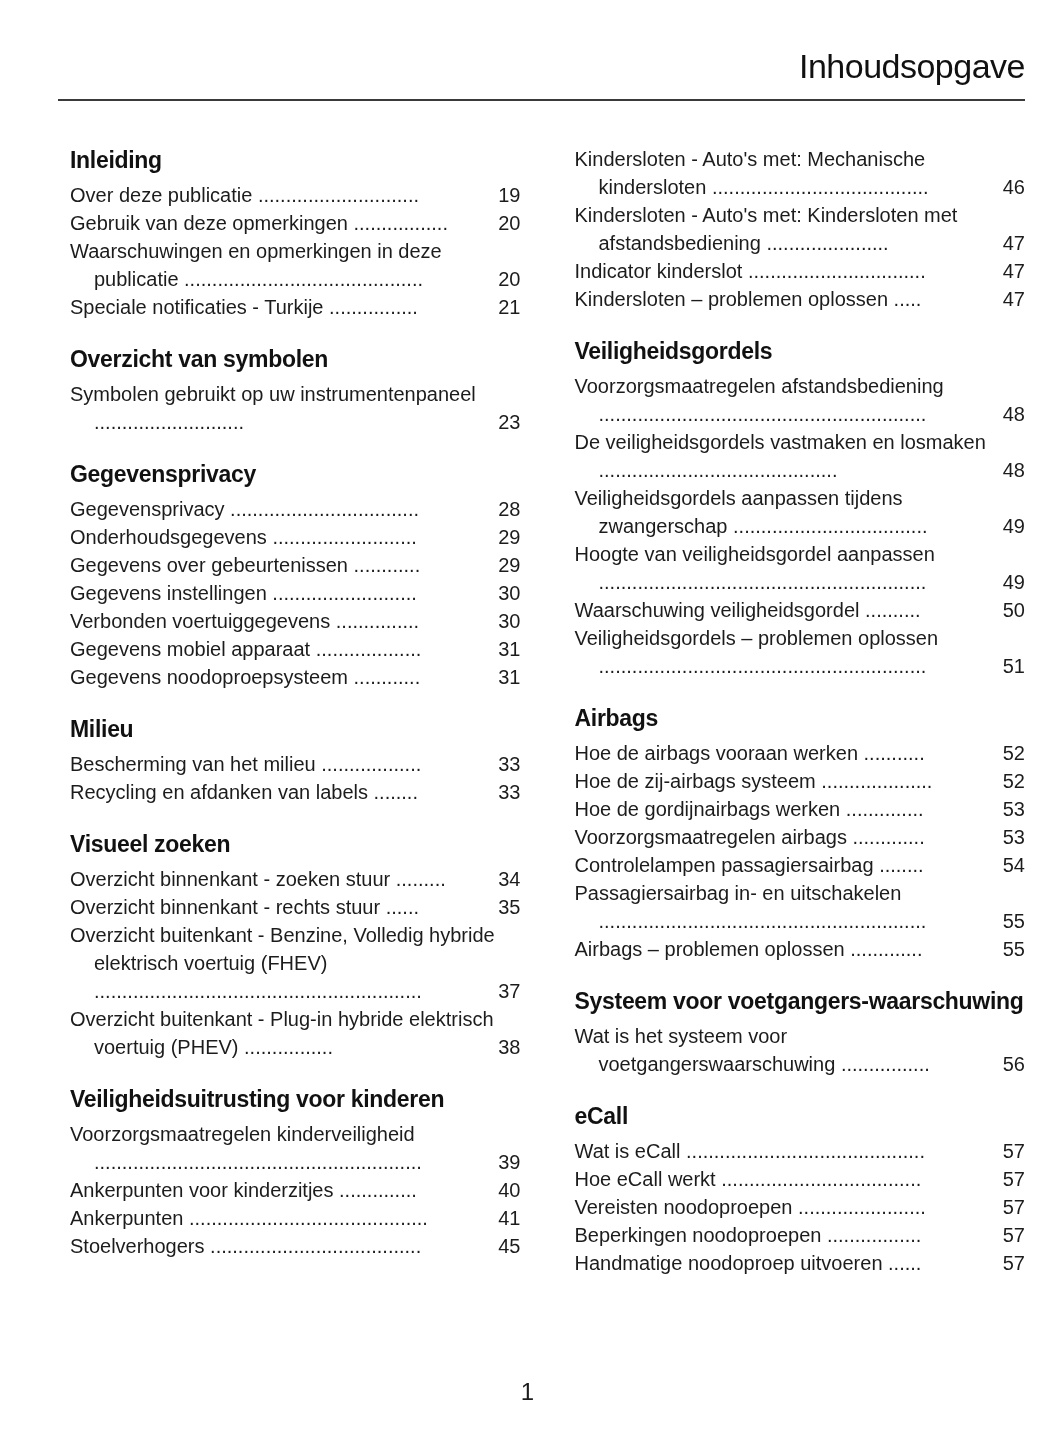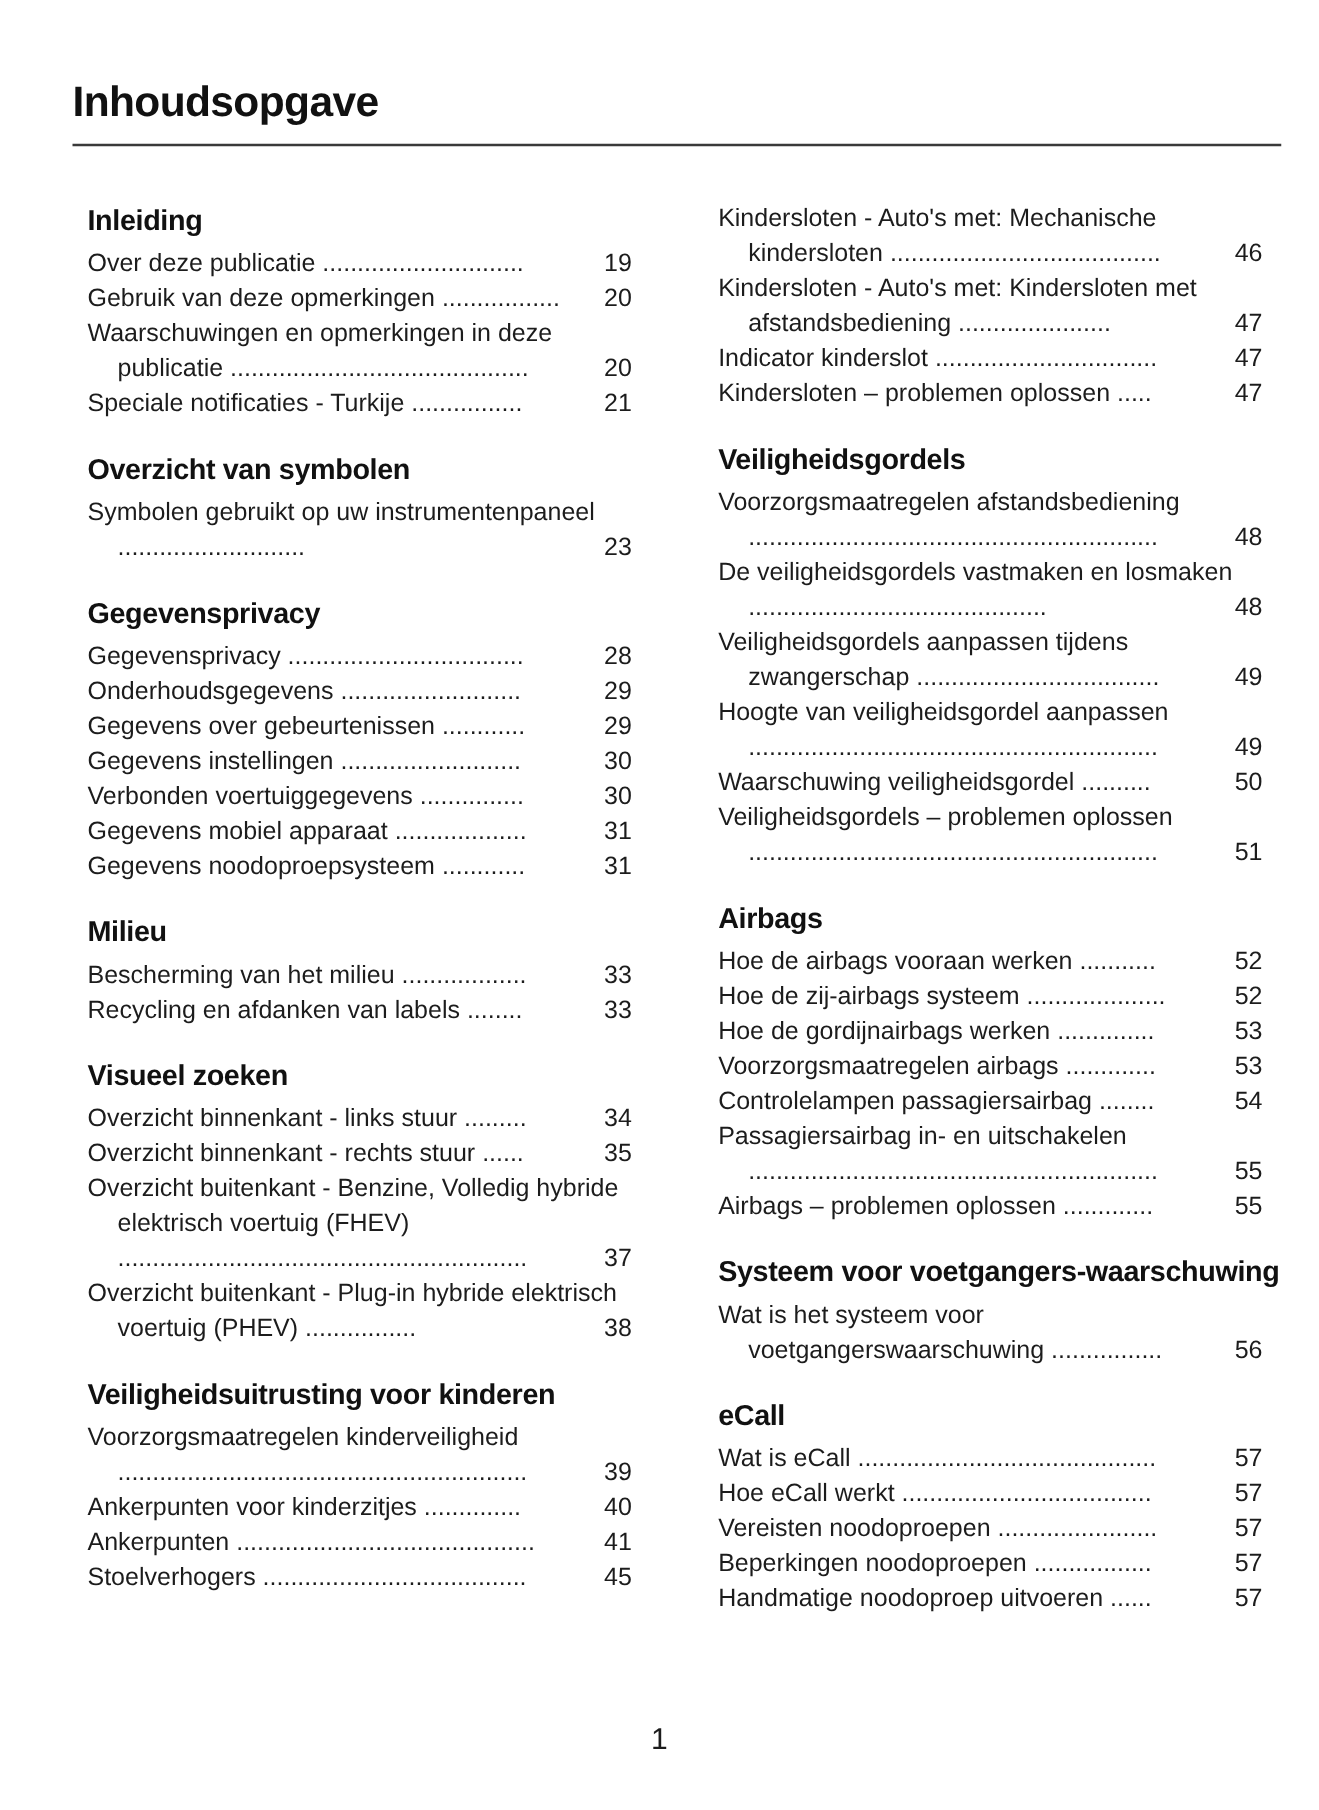--- a/index.html
+++ b/index.html
@@ -12,26 +12,26 @@
   .page {
     position: relative;
     width: 1055px;
     height: 1448px;
     margin: 0 auto;
     background: #ffffff;
     padding: 46px 30px 0 58px;
     overflow: hidden;
   }
   .doc-title {
-    margin: 16px 0 13px 0;
+    margin: 0 0 13px 0;
     font-size: 34px;
     line-height: 40px;
-    font-weight: 700;
+    font-weight: 400;
     letter-spacing: -0.5px;
-    text-align: left;
+    text-align: right;
     color: #111111;
   }
   .rule {
     height: 0;
     border: none;
     border-top: 2.5px solid #3a3a3a;
     margin: 0;
   }
   .columns {
     display: flex;
@@ -56,21 +56,21 @@
     font-size: 20px;
     line-height: 28px;
     color: #1c1c1c;
     padding-left: 24px;
     text-indent: -24px;
   }
   .toc-entry .dots { white-space: nowrap; overflow: hidden; }
   .toc-entry .dots.block { display: block; text-indent: 0; }
   .toc-entry .num.abs {
     position: absolute;
-    right: 15px;
+    right: 0;
     bottom: 0;
     text-indent: 0;
   }
   .page-number {
     position: absolute;
     left: 0;
     right: 0;
     bottom: 42px;
     text-align: center;
     font-size: 24px;
@@ -110,21 +110,21 @@
           <div class="toc-entry"><span class="label">Gegevens mobiel apparaat </span><span class="dots">...................</span><span class="num abs">31</span></div>
           <div class="toc-entry"><span class="label">Gegevens noodoproepsysteem </span><span class="dots">............</span><span class="num abs">31</span></div>
         </section>
         <section class="toc-section">
           <h2 class="toc-heading">Milieu</h2>
           <div class="toc-entry"><span class="label">Bescherming van het milieu </span><span class="dots">..................</span><span class="num abs">33</span></div>
           <div class="toc-entry"><span class="label">Recycling en afdanken van labels </span><span class="dots">........</span><span class="num abs">33</span></div>
         </section>
         <section class="toc-section">
           <h2 class="toc-heading">Visueel zoeken</h2>
-          <div class="toc-entry"><span class="label">Overzicht binnenkant - links stuur </span><span class="dots">.........</span><span class="num abs">34</span></div>
+          <div class="toc-entry"><span class="label">Overzicht binnenkant - zoeken stuur </span><span class="dots">.........</span><span class="num abs">34</span></div>
           <div class="toc-entry"><span class="label">Overzicht binnenkant - rechts stuur </span><span class="dots">......</span><span class="num abs">35</span></div>
           <div class="toc-entry"><span class="label">Overzicht buitenkant - Benzine, Volledig hybride elektrisch voertuig (FHEV) </span><span class="dots block">...........................................................</span><span class="num abs">37</span></div>
           <div class="toc-entry"><span class="label">Overzicht buitenkant - Plug-in hybride elektrisch voertuig (PHEV) </span><span class="dots">................</span><span class="num abs">38</span></div>
         </section>
         <section class="toc-section">
           <h2 class="toc-heading">Veiligheidsuitrusting voor kinderen</h2>
           <div class="toc-entry"><span class="label">Voorzorgsmaatregelen kinderveiligheid </span><span class="dots block">...........................................................</span><span class="num abs">39</span></div>
           <div class="toc-entry"><span class="label">Ankerpunten voor kinderzitjes </span><span class="dots">..............</span><span class="num abs">40</span></div>
           <div class="toc-entry"><span class="label">Ankerpunten </span><span class="dots">...........................................</span><span class="num abs">41</span></div>
           <div class="toc-entry"><span class="label">Stoelverhogers </span><span class="dots">......................................</span><span class="num abs">45</span></div>

